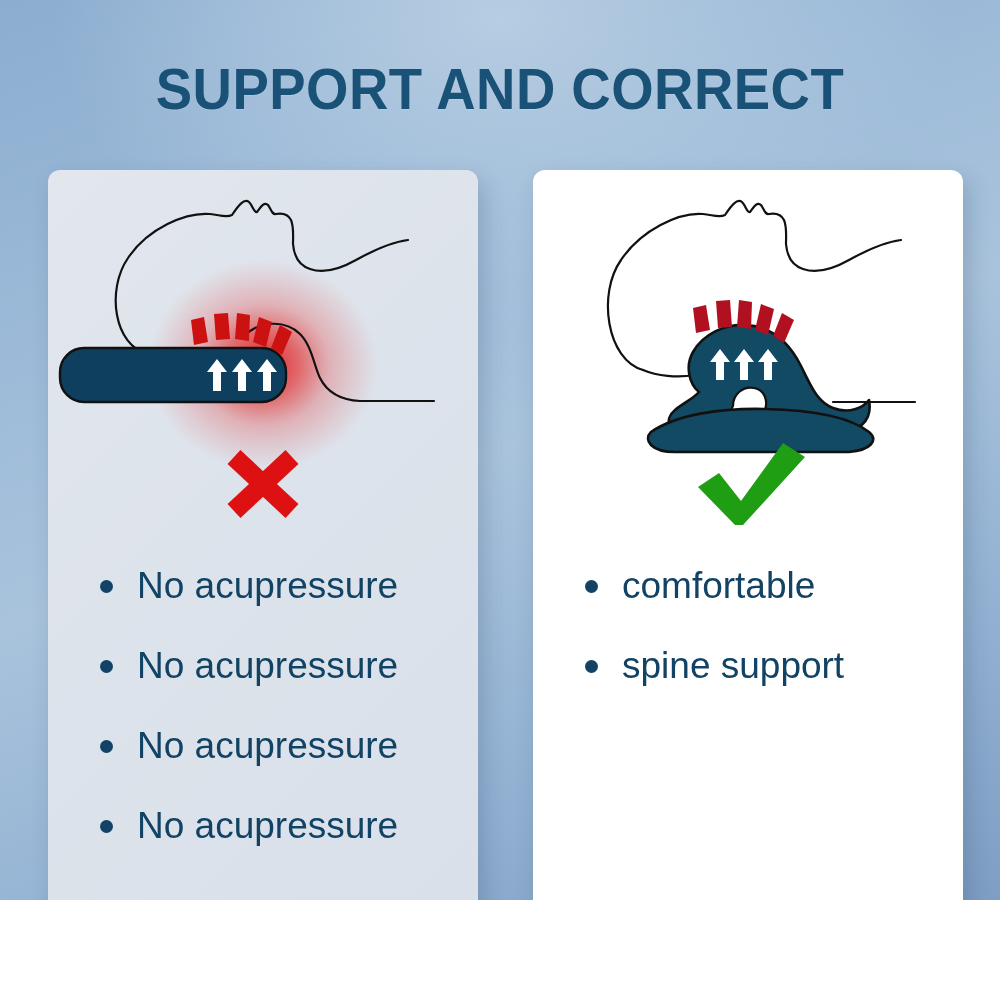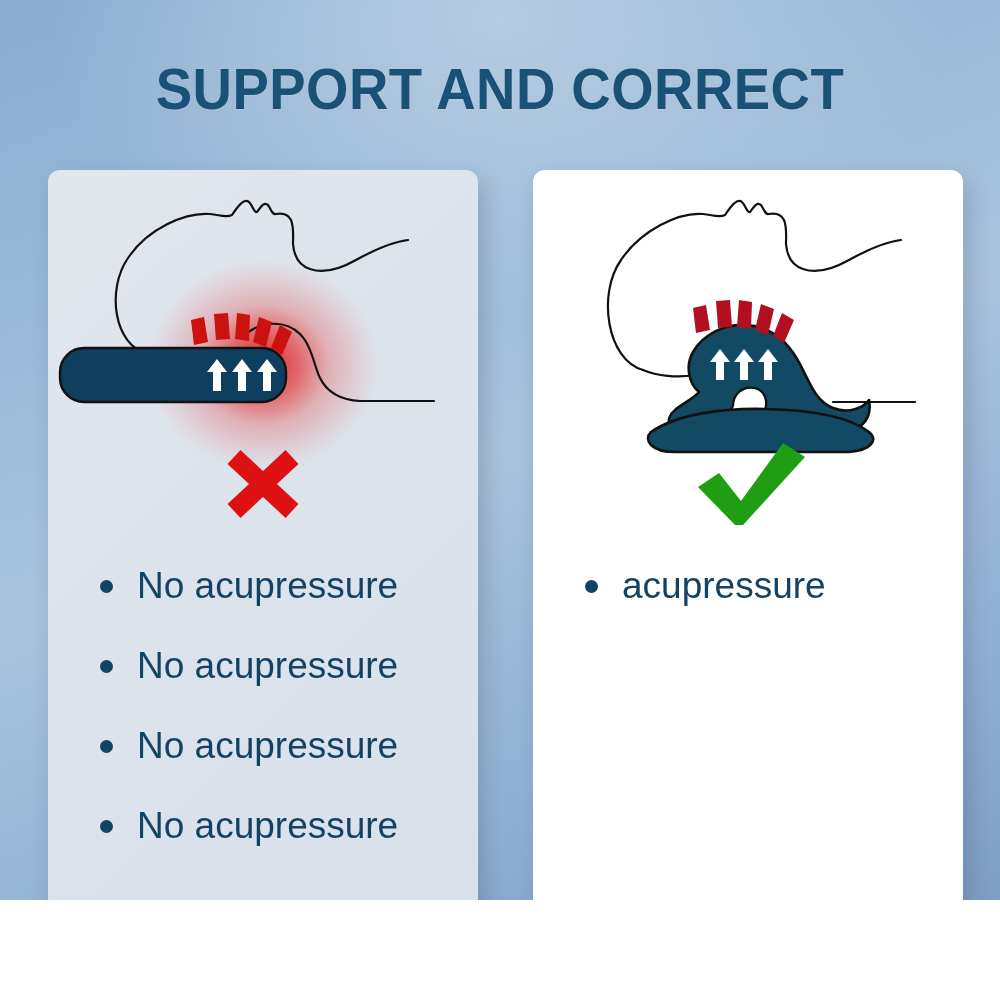--- a/index.html
+++ b/index.html
@@ -253,18 +253,22 @@
       </g>
     </svg>
 
     <svg class="marks" viewBox="0 0 430 110">
       <polygon fill="#1f9e14" points="165,62 186,48 208,76 250,18 272,32 210,100 202,100"></polygon>
     </svg>
 
     <div class="bullets">
       <div class="bullet-row">
         <span class="dot"></span>
-        <span class="bullet-text">acupressure</span>
+        <span class="bullet-text">comfortable</span>
+      </div>
+      <div class="bullet-row">
+        <span class="dot"></span>
+        <span class="bullet-text">spine support</span>
       </div>
     </div>
   </div>
 
 </div>
 
 </body></html>

